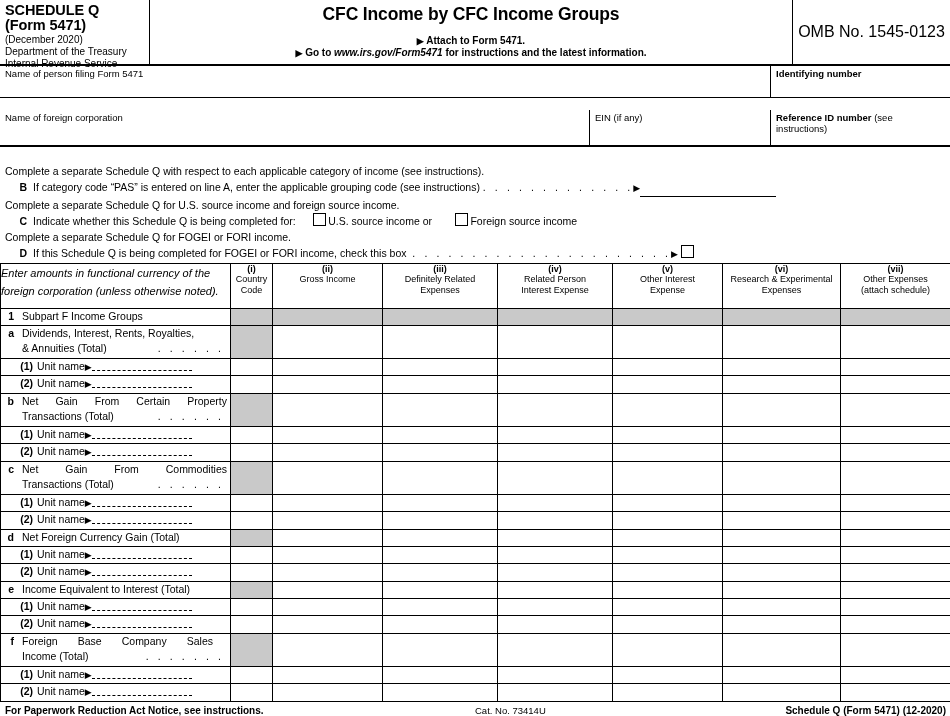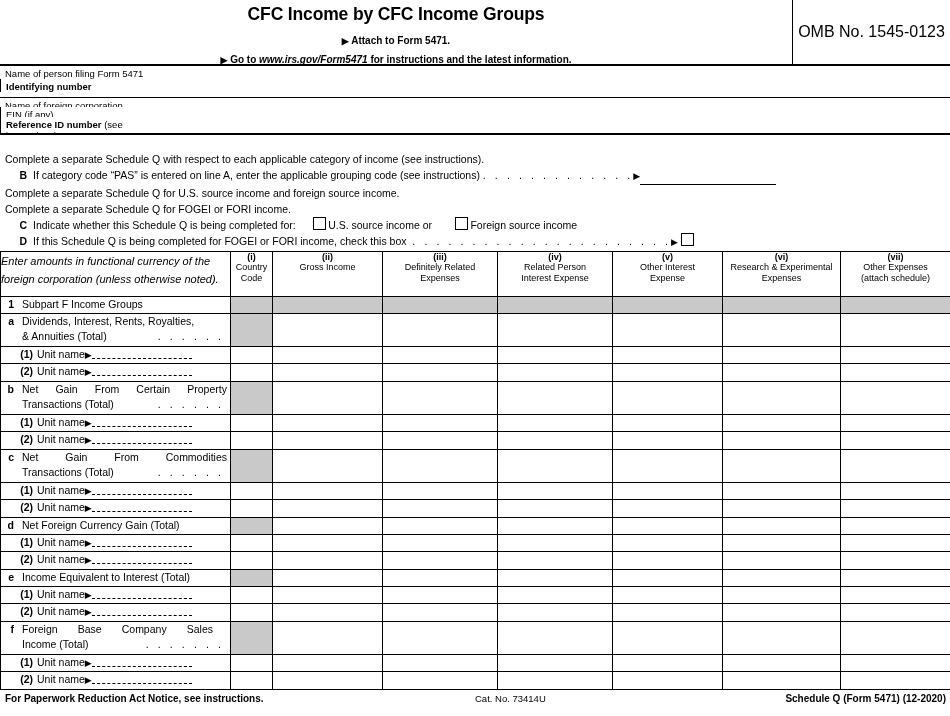--- a/index.html
+++ b/index.html
@@ -58,42 +58,41 @@
     letter-spacing: -0.15px;
   }
   .attach-line {
     font-size: 10px;
     font-weight: bold;
     margin-top: 10px;
   }
   .goto-line {
     font-size: 10px;
     font-weight: bold;
-    margin-top: 8px;
+    margin-top: 1px;
   }
   .goto-line i, .attach-line i { font-style: italic; }
   .mast-right {
     width: 157px;
     box-sizing: border-box;
     display: flex;
     align-items: center;
     justify-content: center;
     font-size: 16px;
   }
 
   
   .namerow {
     display: flex;
     width: 950px;
     box-sizing: border-box;
     border-bottom: 1px solid #000;
-    flex-direction: column;
   }
   .namerow.r1 { height: 32px; }
-  .namerow.r2 { height: 37px; border-bottom: 2px solid #000; }
+  .namerow.r2 { height: 37px; border-bottom: 2px solid #000; margin-top: 12px; }
   .ncell {
     box-sizing: border-box;
     padding: 2px 4px 0 5px;
     font-size: 9.5px;
     overflow: hidden;
   }
   .ncell + .ncell { border-left: 1px solid #000; }
   .ncell b { font-weight: bold; }
   .c-name    { width: 770px; }
   .c-ident   { width: 180px; }
@@ -247,20 +246,27 @@
   .f-left { font-weight: bold; flex: 0 0 470px; }
   .f-mid  { flex: 0 0 250px; text-align: left; font-size: 9.5px; }
   .f-right{ flex: 1; text-align: right; font-weight: bold; }
 </style>
 </head>
 <body>
 
 <div id="page">
 
   <div class="masthead">
+    <div class="mast-left">
+      <div class="sched-title">SCHEDULE Q</div>
+      <div class="sched-title">(Form 5471)</div>
+      <div class="sched-sub">(December 2020)</div>
+      <div class="sched-sub">Department of the Treasury</div>
+      <div class="sched-sub">Internal Revenue Service</div>
+    </div>
     <div class="mast-mid">
       <div class="form-title">CFC Income by CFC Income Groups</div>
       <div class="attach-line">
         <span class="arrow">▶</span>
         <span>Attach to Form 5471.</span>
       </div>
       <div class="goto-line">
         <span class="arrow">▶</span>
         <span>Go to </span><i>www.irs.gov/Form5471</i><span> for instructions and the latest information.</span>
       </div>
@@ -292,27 +298,27 @@
 
     <div class="iline lead">Complete a separate Schedule Q with respect to each applicable category of income (see instructions).</div>
 
 
     <div class="iline">
       <span class="ltr">B</span><span>If category code “PAS” is entered on line A, enter the applicable grouping code (see instructions)</span>&nbsp;<span class="dots">. . . . . . . . . . . . .</span><span class="arrow">▶</span><span class="ansline" style="width:136px;"></span>
     </div>
 
     <div class="iline lead">Complete a separate Schedule Q for U.S. source income and foreign source income.</div>
 
-    <div class="iline lead">Complete a separate Schedule Q for FOGEI or FORI income.</div>
-
     <div class="iline">
       <span class="ltr">C</span><span>Indicate whether this Schedule Q is being completed for:</span>
       &nbsp;&nbsp;&nbsp;&nbsp;&nbsp;<span class="cbox"></span><span>U.S. source income or</span>
       &nbsp;&nbsp;&nbsp;&nbsp;&nbsp;&nbsp;&nbsp;<span class="cbox"></span><span>Foreign source income</span>
     </div>
+
+    <div class="iline lead">Complete a separate Schedule Q for FOGEI or FORI income.</div>
 
     <div class="iline">
       <span class="ltr">D</span><span>If this Schedule Q is being completed for FOGEI or FORI income, check this box</span>&nbsp;&nbsp;<span class="dots">. . . . . . . . . . . . . . . . . . . . . .</span><span class="arrow">▶</span>&nbsp;<span class="cbox"></span>
     </div>
   </div>
 
   <table class="grid">
     <colgroup>
       <col class="c0">
         <col class="c1">

